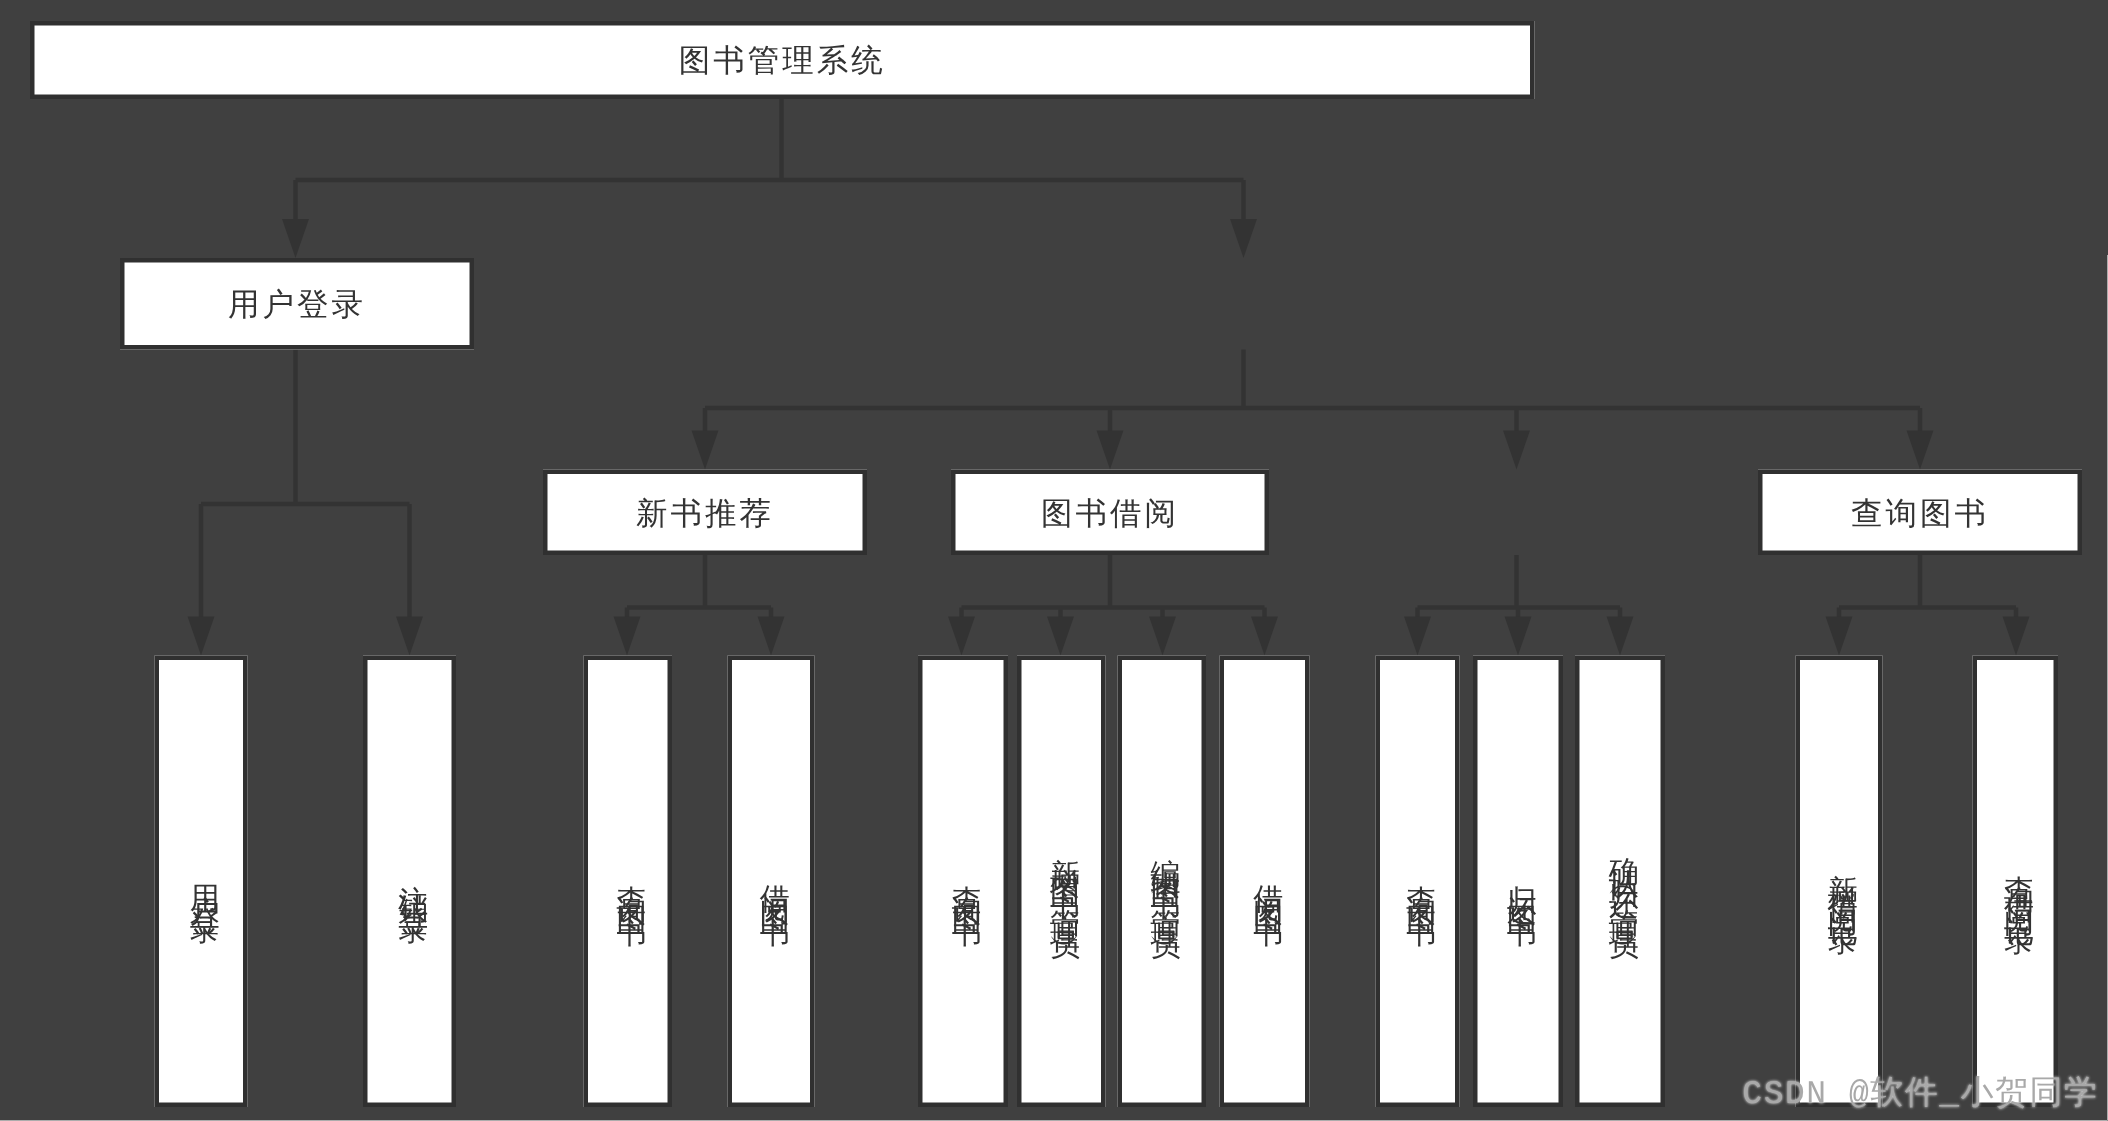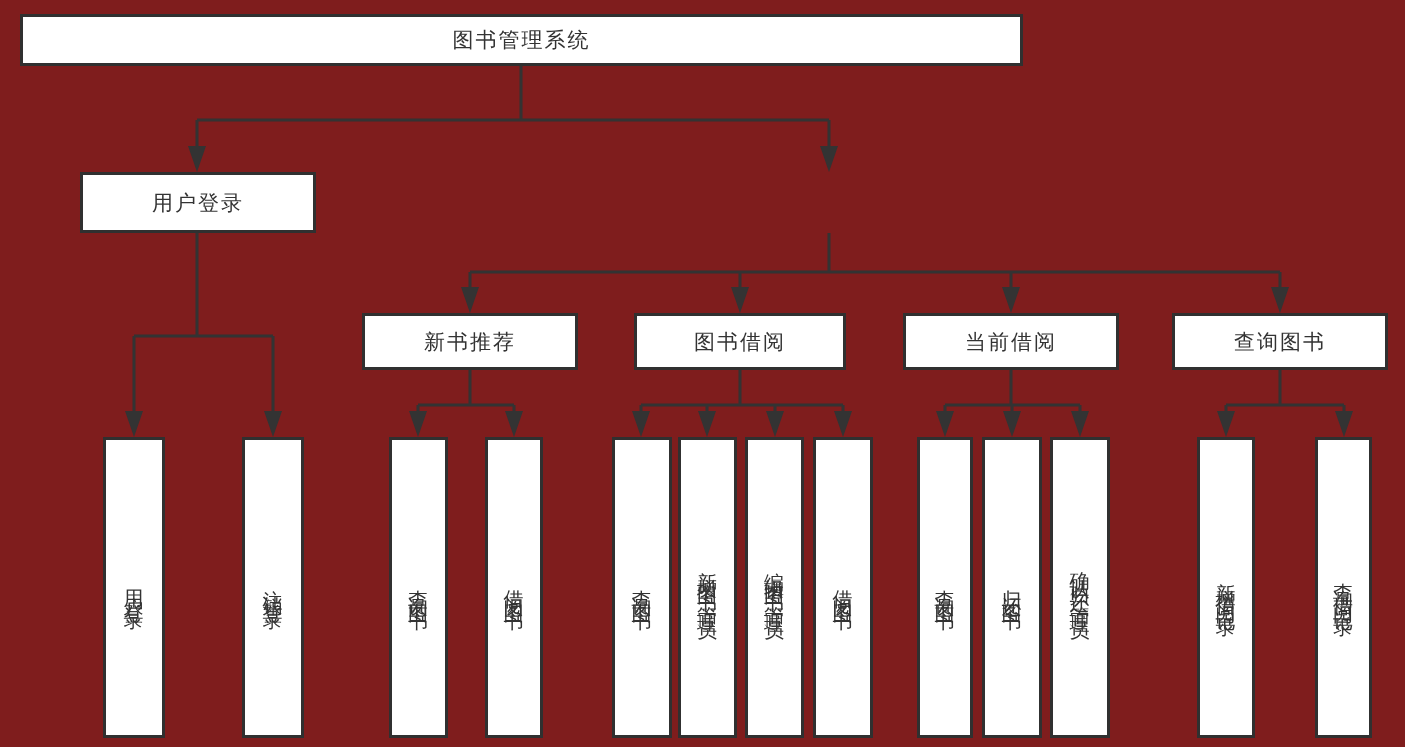--- a/index.html
+++ b/index.html
@@ -1,18 +1,18 @@
 <!DOCTYPE html>
 <html><head>
 <meta charset="utf-8">
 <style>
   html,body { margin:0; padding:0; background:#ffffff; }
   .canvas {
-    position:relative; width:1405px; height:747px; background:#7f1d1d;
-    font-family:Liberation Sans, sans-serif; overflow:hidden;
+    position:relative; width:1405px; height:747px; background:#404040;
+    font-family:Liberation Mono, monospace; overflow:hidden;
   }
   svg.wires { position:absolute; left:0; top:0; }
   .box {
     position:absolute; box-sizing:border-box; background:#ffffff;
     border:3px solid #303030; color:#333333;
     display:flex; align-items:center; justify-content:center;
     text-align:center;
   }
   .h span { font-size:21px; letter-spacing:2px; white-space:nowrap; }
   .v span {
@@ -70,23 +70,20 @@
   <div class="box h" style="left:80px;top:172px;width:236px;height:61px">
     <span>用户登录</span>
   </div>
 
   <div class="box h" style="left:634px;top:313px;width:212px;height:57px">
     <span>图书借阅</span>
   </div>
   <div class="box h" style="left:362px;top:313px;width:216px;height:57px">
     <span>新书推荐</span>
   </div>
-  <div class="box h" style="left:903px;top:313px;width:216px;height:57px">
-    <span>当前借阅</span>
-  </div>
   <div class="box h" style="left:1172px;top:313px;width:216px;height:57px">
     <span>查询图书</span>
   </div>
 
   <div class="box v" style="left:103px;top:437px;width:62px;height:301px">
     <span>用户登录</span>
   </div>
   <div class="box v" style="left:242px;top:437px;width:62px;height:301px">
     <span>注销登录</span>
   </div>
@@ -121,14 +118,15 @@
     <span>确认归还（管理员）</span>
   </div>
 
   <div class="box v" style="left:1197px;top:437px;width:58px;height:301px">
     <span>新增借阅记录</span>
   </div>
   <div class="box v" style="left:1315px;top:437px;width:57px;height:301px">
     <span>查询借阅记录</span>
   </div>
 
+  <div class="watermark">CSDN @软件_小贺同学</div>
 
 </div>
 
 </body></html>

